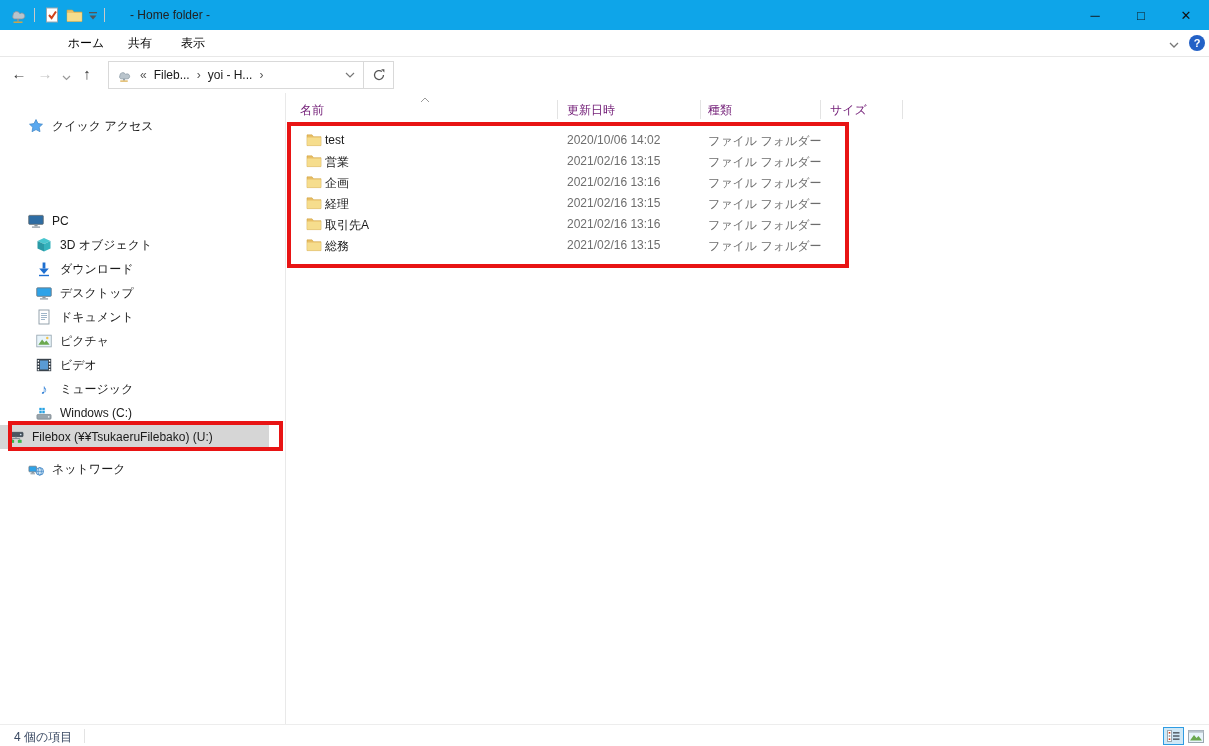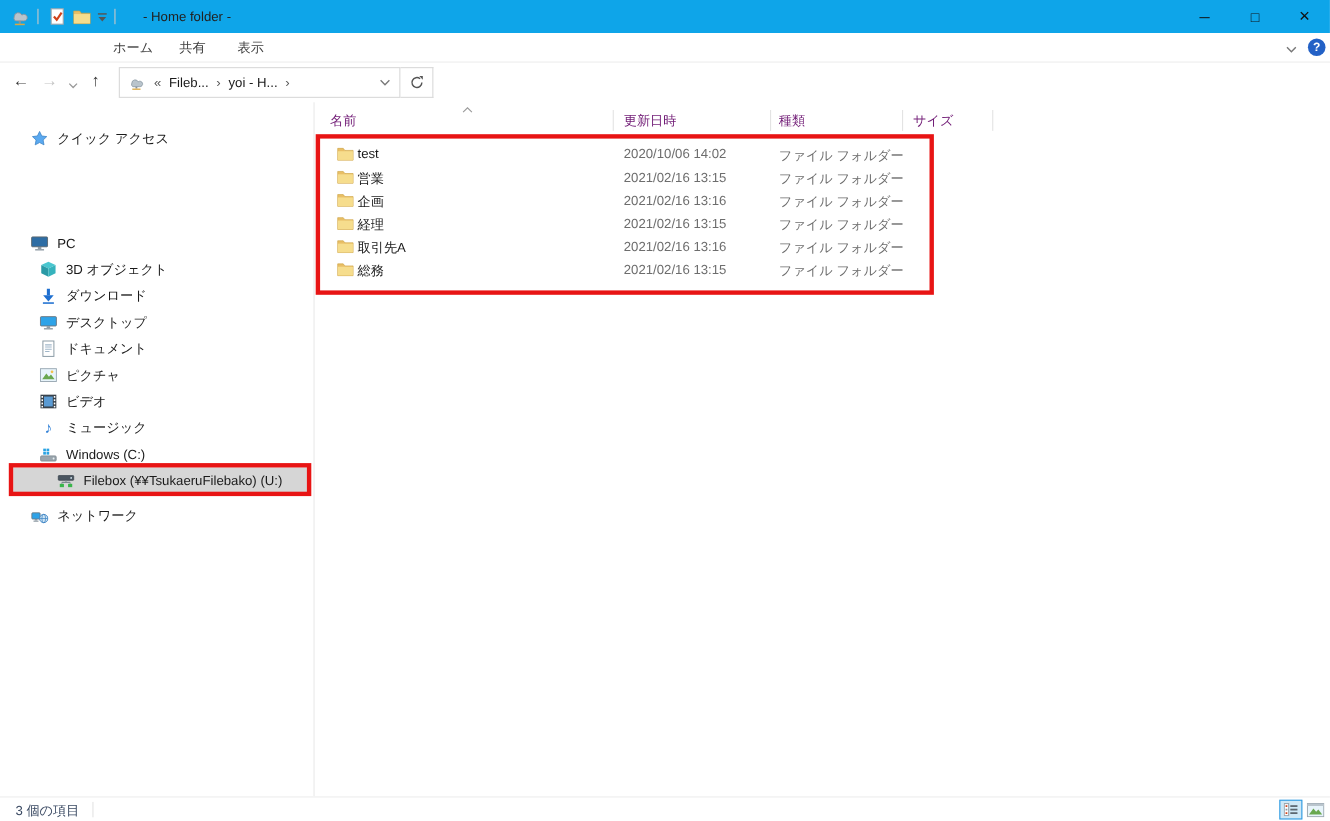--- a/index.html
+++ b/index.html
@@ -10,21 +10,21 @@
   
   #titlebar { left:0; top:0; width:1209px; height:30px; background:#0ea5e9; }
   .tb-icon { top:6px; height:18px; display:flex; align-items:center; }
   .tb-sep { top:8px; width:1px; height:14px; background:#c9c9c9; }
   #window-title { left:130px; top:8px; color:#222; }
   .win-ctl { top:0; width:46px; height:30px; display:flex; align-items:center; justify-content:center; font-size:13px; color:#111; cursor:default; }
 
   
   #ribbon-row { left:0; top:30px; width:1209px; height:27px; background:#fff; border-bottom:1px solid #e8e8e8; }
   #file-tab { left:0; top:1px; width:60px; height:25px; background:var(--file-tab-bg,#ad5611); color:#fff; display:flex; align-items:center; justify-content:center;margin-top:36px; }
-  .ribbon-tab { top:1px; height:25px; display:flex; align-items:center; justify-content:center; width:50px; color:#404040;margin-left:35px; }
+  .ribbon-tab { top:1px; height:25px; display:flex; align-items:center; justify-content:center; width:50px; color:#000000; }
   #ribbon-chevron { left:1168px; top:8px; }
   #help-btn { left:1189px; top:5px; width:16px; height:16px; border-radius:50%; background:var(--help-blue,#2361c6); color:#fff; font-size:11px; font-weight:bold; display:flex; align-items:center; justify-content:center; }
 
   
   #navbar { left:0; top:57px; width:1209px; height:36px; background:#fff; }
   .nav-arrow { top:8px; font-size:15px; color:#3a3a3a; width:22px; text-align:center; }
   .nav-arrow.disabled { color:#c5c5c5; }
   #addressbar { left:108px; top:4px; width:256px; height:28px; border:1px solid #d9d9d9; display:flex; align-items:center; background:#fff; }
   #addressbar .crumb { padding:0 4px; color:#1a1a1a; }
   #addressbar .crumb-chev { color:#555; padding:0 3px; font-size:12px; }
@@ -34,21 +34,21 @@
   #searchbox .ph { position:absolute; top:7px; color:#747474; }
 
   
   #sidebar { left:0; top:93px; width:285px; height:631px; background:#fff; }
   #sidebar-divider { left:285px; top:93px; width:1px; height:631px; background:#e9e9e9; }
   .side-item { position:absolute; height:24px; line-height:24px; display:flex; align-items:center; width:276px; }
   .side-item .s-icon { display:inline-flex; width:16px; height:16px; align-items:center; justify-content:center; }
   .side-item .s-label { margin-left:8px; white-space:nowrap; }
   .side-item.root { padding-left:28px; }
   .side-item.child { padding-left:36px; }
-  .side-item.selected { background:var(--selection-gray,#d6d6d6); width:269px; margin-left:12px; padding-left:40px; }
+  .side-item.selected { background:var(--selection-gray,#d6d6d6); width:269px; padding-left:8px; }
   .music-glyph { color:#2f7fd6; font-size:14px; line-height:16px; }
 
   
   #colheaders { left:286px; top:99px; width:640px; height:22px; color:#701a75; }
   .colh { position:absolute; top:3px; }
   .col-sep { position:absolute; top:1px; width:1px; height:19px; background:#e3e3e3; }
   #sort-caret { left:420px; top:92px; }
   .file-row { position:absolute; left:286px; width:630px; height:21px; }
   .file-row .f-icon { position:absolute; left:20px; top:3px; }
   .file-row .f-name { position:absolute; left:39px; top:3px; color:#1a1a1a; }
@@ -371,21 +371,21 @@
       </svg></span>
   <span class="f-name">総務</span>
   <span class="f-date">2021/02/16 13:15</span>
   <span class="f-type">ファイル フォルダー</span>
 </div>
 
 <div id="annotation-files" class="abs annotation"></div>
 <div id="annotation-filebox" class="abs annotation"></div>
 
 <div id="statusbar" class="abs">
-  <span id="status-count" class="abs">3 個の項目</span>
+  <span id="status-count" class="abs">4 個の項目</span>
   <span id="status-div" class="abs"></span>
   <span id="view-details-btn" class="abs view-toggle">
     <svg width="13" height="12" viewBox="0 0 13 12">
         <rect x="0.5" y="0.5" width="4" height="11" fill="#fff" stroke="#9aa7b0"></rect>
         <rect x="1.7" y="2" width="1.6" height="1.6" fill="#d1421a"></rect>
         <rect x="1.7" y="5.2" width="1.6" height="1.6" fill="#8a97a0"></rect>
         <rect x="1.7" y="8.4" width="1.6" height="1.6" fill="#d1421a"></rect>
         <rect x="6" y="2" width="6.5" height="1.6" fill="#5b6770"></rect>
         <rect x="6" y="5.2" width="6.5" height="1.6" fill="#5b6770"></rect>
         <rect x="6" y="8.4" width="6.5" height="1.6" fill="#5b6770"></rect>

